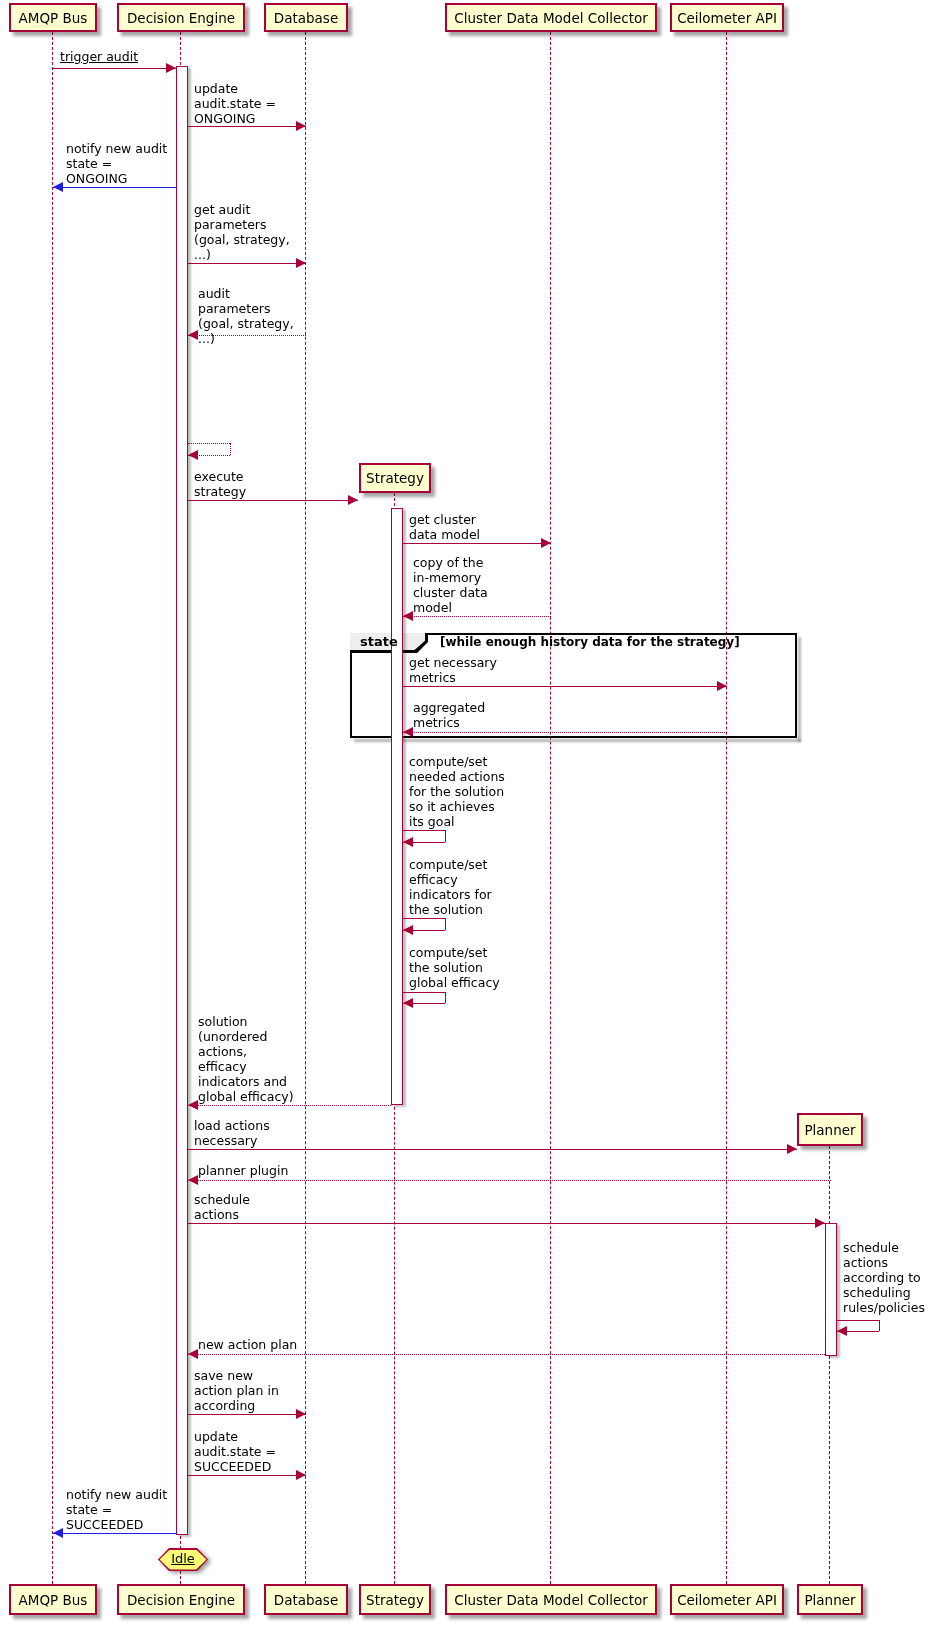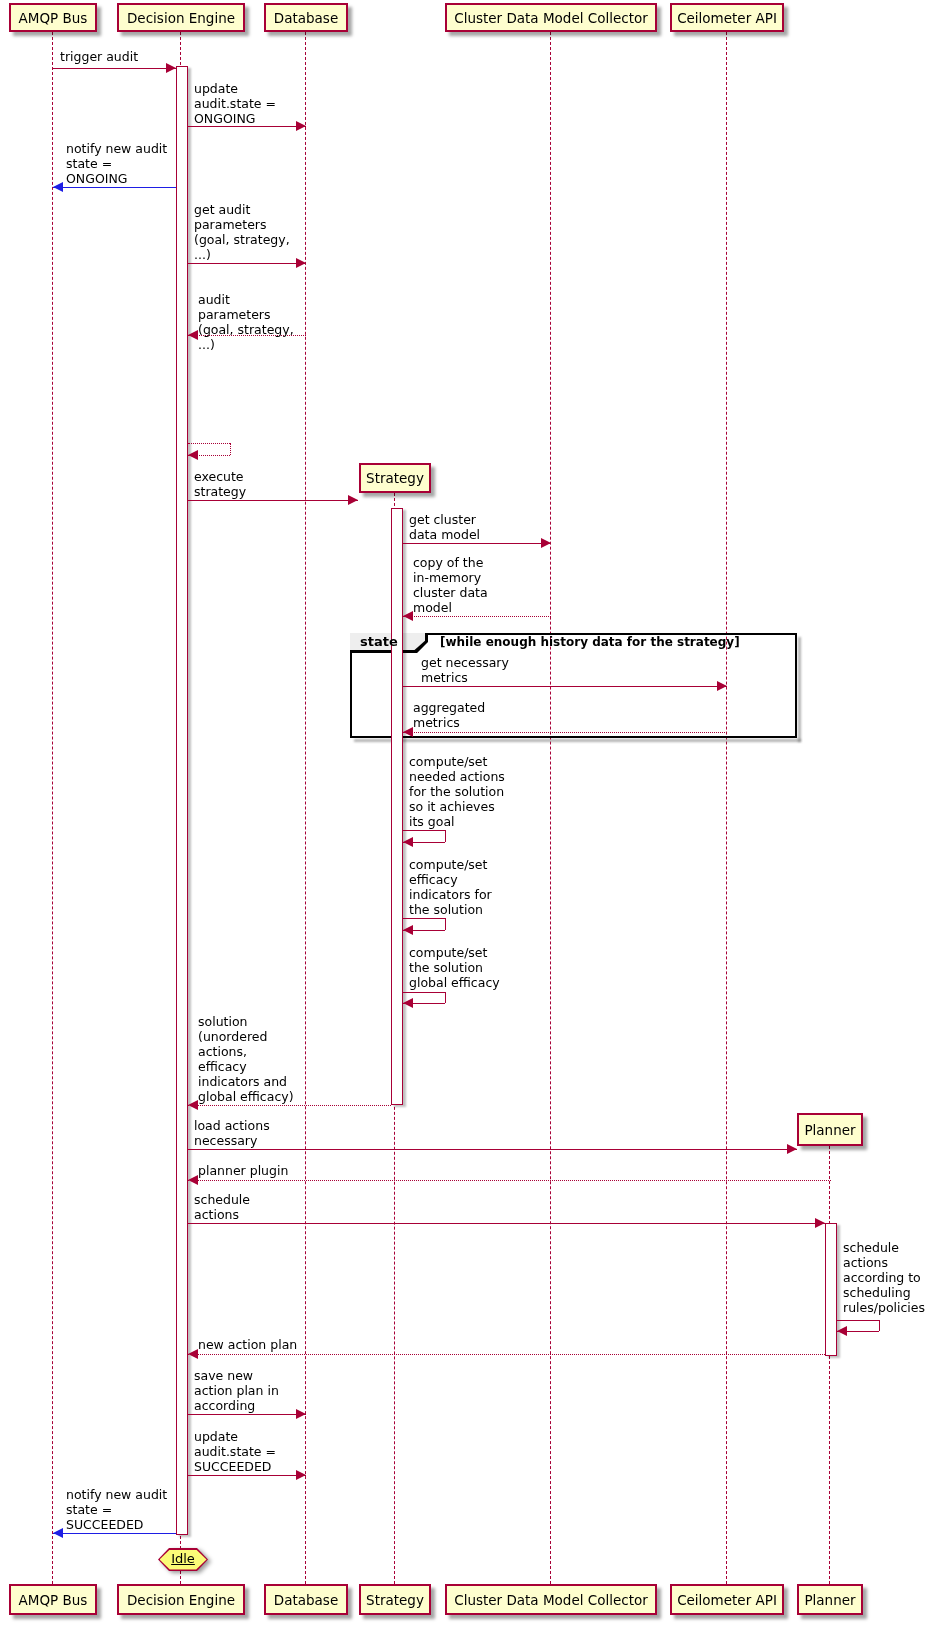--- a/index.html
+++ b/index.html
@@ -40,40 +40,40 @@
     <div class="loopframe" style="left: 350px; top: 633px; width: 447px; height: 105px;"></div>
     <div class="looptab" style="left: 350px; top: 633px; width: 78px; height: 20px; background: rgb(0, 0, 0); clip-path: polygon(0px 0px, 100% 0px, 100% 45%, 86% 100%, 0px 100%);"></div>
     <div class="looptab" style="left: 350px; top: 633px; width: 75px; height: 17px; background: rgb(238, 238, 238); clip-path: polygon(0px 0px, 100% 0px, 100% 45%, 86% 100%, 0px 100%);"></div>
     <div class="looplabel" style="left: 360px; top: 634px;">state</div>
     <div class="guardlabel" style="left: 440px; top: 635px;">[while enough history data for the strategy]</div>
     <div class="act" style="left: 176px; top: 66px; width: 12px; height: 1469px;"></div>
     <div class="act" style="left: 391px; top: 508px; width: 12px; height: 597px;"></div>
     <div class="act" style="left: 825px; top: 1223px; width: 12px; height: 133px;"></div>
     <div class="mline" style="left: 53px; top: 68px; width: 123px; border-top: 1px solid rgb(168, 0, 54);"></div>
     <div class="ahead" style="top: 63px; border-top: 5px solid transparent; border-bottom: 5px solid transparent; left: 166px; border-left: 10px solid rgb(168, 0, 54);"></div>
-    <div class="mlabel" style="left: 60px; top: 49px;">trigger audit</div>
+    <div class="mlabel" style="left: 60px; top: 49px; text-decoration: underline;">trigger audit</div>
     <div class="mline" style="left: 188px; top: 126px; width: 118px; border-top: 1px solid rgb(168, 0, 54);"></div>
     <div class="ahead" style="top: 121px; border-top: 5px solid transparent; border-bottom: 5px solid transparent; left: 296px; border-left: 10px solid rgb(168, 0, 54);"></div>
     <div class="mlabel" style="left: 194px; top: 81px;">update
 audit.state =
 ONGOING</div>
     <div class="mline" style="left: 53px; top: 187px; width: 123px; border-top: 1px solid rgb(30, 30, 228);"></div>
     <div class="ahead" style="top: 182px; border-top: 5px solid transparent; border-bottom: 5px solid transparent; left: 53px; border-right: 10px solid rgb(30, 30, 228);"></div>
     <div class="mlabel" style="left: 66px; top: 141px;">notify new audit
 state =
 ONGOING</div>
     <div class="mline" style="left: 188px; top: 263px; width: 118px; border-top: 1px solid rgb(168, 0, 54);"></div>
     <div class="ahead" style="top: 258px; border-top: 5px solid transparent; border-bottom: 5px solid transparent; left: 296px; border-left: 10px solid rgb(168, 0, 54);"></div>
     <div class="mlabel" style="left: 194px; top: 202px;">get audit
 parameters
 (goal, strategy,
 ...)</div>
     <div class="mline" style="left: 188px; top: 335px; width: 118px; border-top: 1px dotted rgb(168, 0, 54);"></div>
     <div class="ahead" style="top: 330px; border-top: 5px solid transparent; border-bottom: 5px solid transparent; left: 188px; border-right: 10px solid rgb(168, 0, 54);"></div>
-    <div class="mlabel" style="left: 198px; top: 292px;">audit
+    <div class="mlabel" style="left: 198px; top: 286px;">audit
 parameters
 (goal, strategy,
 ...)</div>
     <div class="mline" style="left: 188px; top: 443px; width: 42px; border-top: 1px dotted rgb(168, 0, 54);"></div>
     <div class="mvert" style="left: 230px; top: 443px; height: 12px; border-left: 1px dotted rgb(168, 0, 54);"></div>
     <div class="mline" style="left: 188px; top: 455px; width: 42px; border-top: 1px dotted rgb(168, 0, 54);"></div>
     <div class="ahead" style="top: 450px; border-top: 5px solid transparent; border-bottom: 5px solid transparent; left: 188px; border-right: 10px solid rgb(168, 0, 54);"></div>
     <div class="mline" style="left: 188px; top: 500px; width: 170px; border-top: 1px solid rgb(168, 0, 54);"></div>
     <div class="ahead" style="top: 495px; border-top: 5px solid transparent; border-bottom: 5px solid transparent; left: 348px; border-left: 10px solid rgb(168, 0, 54);"></div>
     <div class="mlabel" style="left: 194px; top: 469px;">execute
@@ -83,21 +83,21 @@
     <div class="mlabel" style="left: 409px; top: 512px;">get cluster
 data model</div>
     <div class="mline" style="left: 403px; top: 616px; width: 148px; border-top: 1px dotted rgb(168, 0, 54);"></div>
     <div class="ahead" style="top: 611px; border-top: 5px solid transparent; border-bottom: 5px solid transparent; left: 403px; border-right: 10px solid rgb(168, 0, 54);"></div>
     <div class="mlabel" style="left: 413px; top: 555px;">copy of the
 in-memory
 cluster data
 model</div>
     <div class="mline" style="left: 403px; top: 686px; width: 324px; border-top: 1px solid rgb(168, 0, 54);"></div>
     <div class="ahead" style="top: 681px; border-top: 5px solid transparent; border-bottom: 5px solid transparent; left: 717px; border-left: 10px solid rgb(168, 0, 54);"></div>
-    <div class="mlabel" style="left: 409px; top: 655px; margin-left: 12px;">get necessary
+    <div class="mlabel" style="left: 409px; top: 655px;">get necessary
 metrics</div>
     <div class="mline" style="left: 403px; top: 732px; width: 324px; border-top: 1px dotted rgb(168, 0, 54);"></div>
     <div class="ahead" style="top: 727px; border-top: 5px solid transparent; border-bottom: 5px solid transparent; left: 403px; border-right: 10px solid rgb(168, 0, 54);"></div>
     <div class="mlabel" style="left: 413px; top: 700px;">aggregated
 metrics</div>
     <div class="mline" style="left: 403px; top: 830px; width: 42px; border-top: 1px solid rgb(168, 0, 54);"></div>
     <div class="mvert" style="left: 445px; top: 830px; height: 12px; border-left: 1px solid rgb(168, 0, 54);"></div>
     <div class="mline" style="left: 403px; top: 842px; width: 42px; border-top: 1px solid rgb(168, 0, 54);"></div>
     <div class="ahead" style="top: 837px; border-top: 5px solid transparent; border-bottom: 5px solid transparent; left: 403px; border-right: 10px solid rgb(168, 0, 54);"></div>
     <div class="mlabel" style="left: 409px; top: 754px;">compute/set

